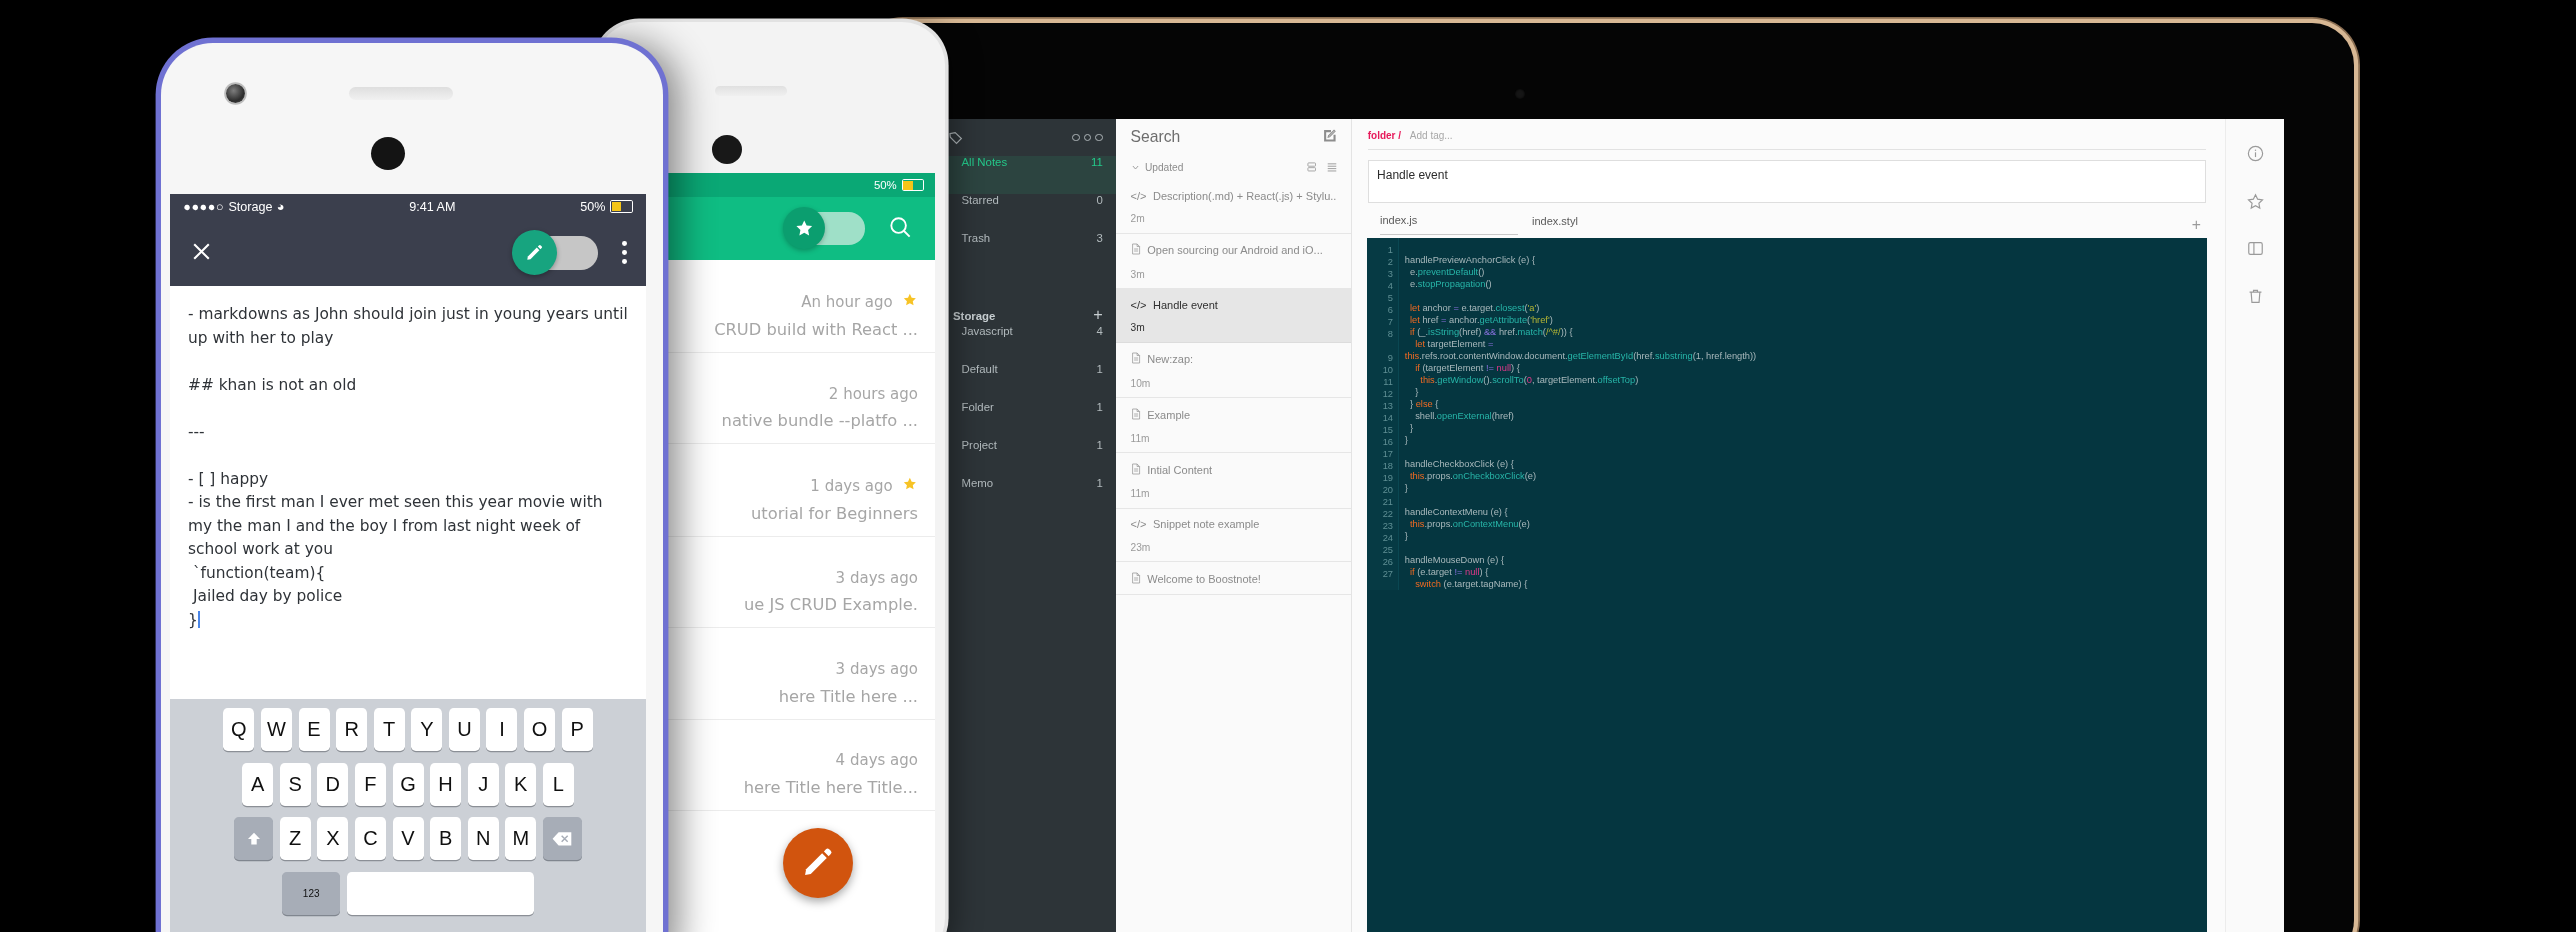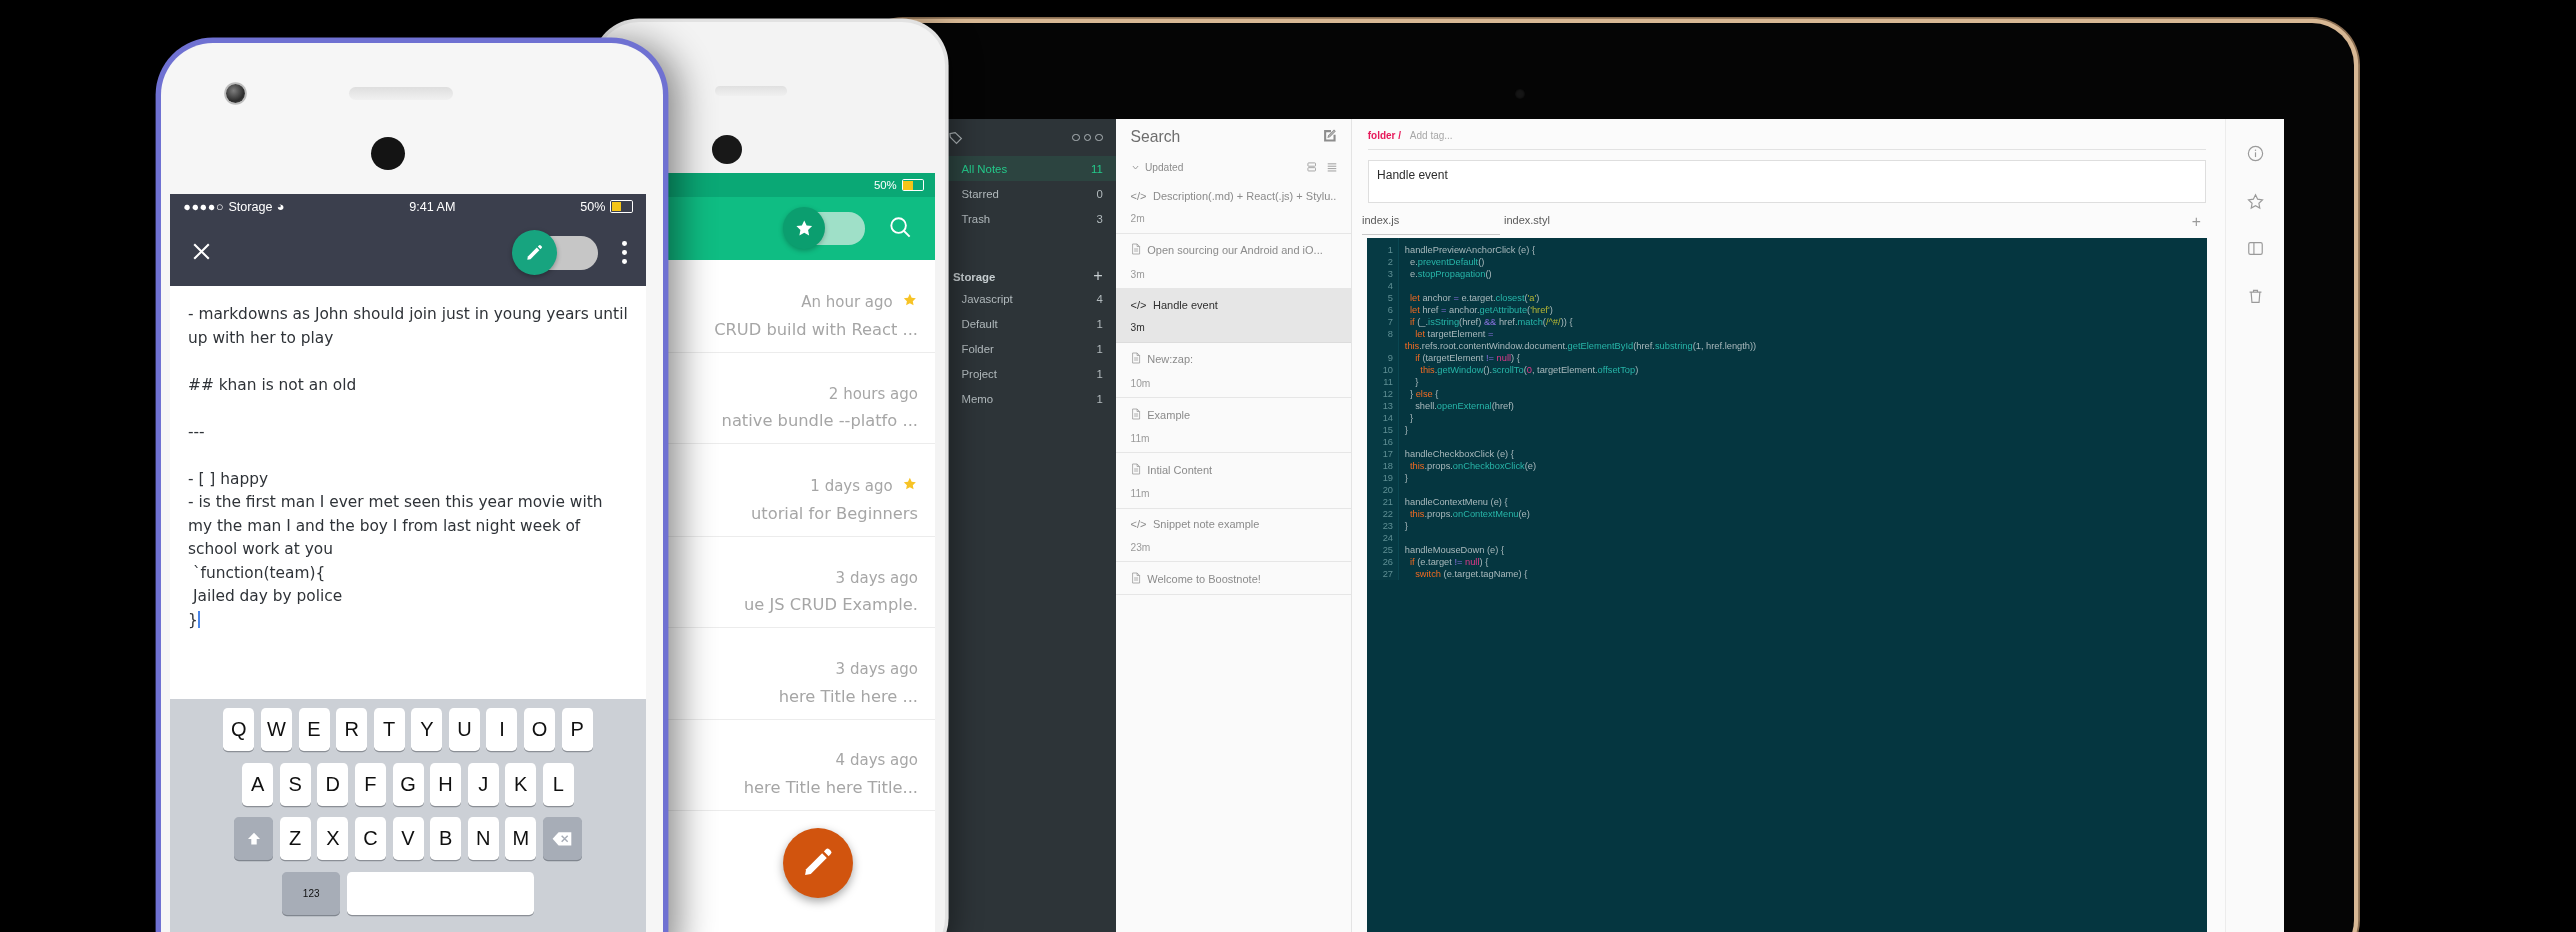--- a/index.html
+++ b/index.html
@@ -17,21 +17,21 @@
       background:#161616;box-shadow:inset 0 0 2.4px #000;}
   #tablet-screen{left:935px;top:119px;width:1349px;height:843px;background:#f7f7f7;overflow:hidden;
       display:flex;}
 
   
   .side{width:181px;background:#2d3438;flex:0 0 181px;position:relative;color:#b9c0c3;}
   .side-top{height:37px;display:flex;align-items:center;justify-content:space-between;padding:0 13.2px;}
   .tag-ico svg{display:block;}
   .dots{display:flex;gap:4.2px;}
   .dots i{width:5.4px;height:5.4px;border-radius:50%;border:1px solid #aeb5b8;display:block;}
-  .side-row{height:25px;display:flex;align-items:center;justify-content:space-between;
+  .side-row{height:38px;display:flex;justify-content:space-between;
       padding:0 13.2px 0 26.5px;font-size:11.4px;color:#b2babd;}
   .side-row.active{background:#2c4440;color:#24c98a;}
   .side-sec{height:31px;display:flex;align-items:flex-end;justify-content:space-between;
       padding:0 13.2px 3.6px 18px;font-size:11.4px;font-weight:bold;color:#c7ced1;}
   .side-sec .plus{font-size:16.3px;font-weight:400;line-height:.8;}
   .side-gap{height:20.5px;}
 
   
   .notelist{width:235px;flex:0 0 235px;background:#fafafa;border-right:0.6px solid #e4e4e4;}
   .nl-head{height:35px;display:flex;align-items:center;justify-content:space-between;padding:0 13.2px 0 14.5px;}
@@ -49,31 +49,31 @@
   
   .editor{flex:1;display:flex;flex-direction:column;background:#fbfbfb;min-width:0;}
   .ed-head{padding:11px 0 0 15.7px;}
   .ed-crumb{font-size:10px;}
   .ed-crumb .folder{color:#e7195a;font-weight:bold;}
   .ed-crumb .slash{color:#e7195a;font-weight:bold;}
   .ed-crumb .addtag{color:#a7a7a7;margin-left:6px;}
   .ed-rule{height:0.6px;background:#e2e2e2;margin:8.4px 19px 0 15.7px;}
   .ed-titlebox{margin:9.6px 19px 0 15.7px;border:0.6px solid #dedede;background:#fff;height:34px;
       display:flex;align-items:flex-start;padding:7.8px 0 0 8.4px;font-size:12px;color:#2c2c2c;}
-  .ed-tabs{display:flex;margin:11px 0 0 10px;gap:4px;}
+  .ed-tabs{display:flex;margin:11px 0 0 28px;gap:14px;align-items:center;}
   .ed-tab{font-size:11px;color:#5a5a5a;padding:0 0 7.2px 0;width:138px;}
   .ed-tab.active{border-bottom:1.2px solid #c8c8c8;}
   .ed-plus{margin-left:auto;margin-right:24px;font-size:15.7px;color:#9a9a9a;line-height:1;}
   .code{flex:1;background:#053640;margin:3.6px 0 0 14.5px;margin-right:18px;overflow:hidden;position:relative;
       font-family:"Liberation Sans",sans-serif;}
   .code-inner{display:flex;font-size:9.3px;line-height:12px;}
   .gutter{width:26.5px;flex:0 0 26.5px;text-align:right;padding:5.4px 4.8px 0 0;color:#5f8f94;
       background:#063a44;border-right:0.6px solid #0a4752;}
   .gutter div{height:12px;}
-  .lines{padding:5.4px 0 0 6px;color:#bfcfd2;white-space:pre-wrap;flex:1;min-width:0;}
+  .lines{padding:5.4px 0 0 6px;color:#bfcfd2;white-space:pre-wrap;flex:1;min-width:0;margin-top:10px;}
   .lines div{min-height:12px;}
   .k{color:#f06a22;}   
   .f{color:#27b5a8;}   
   .s{color:#b5b634;}   
   .o{color:#8b72e0;}   
   .n{color:#e0398a;}   
   .p{color:#a9b9bc;}
 
   
   .rail{width:58px;flex:0 0 58px;background:#fafafa;border-left:0.6px solid #ececec;

